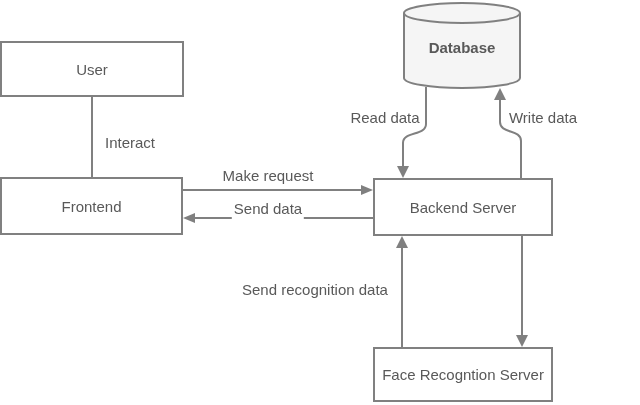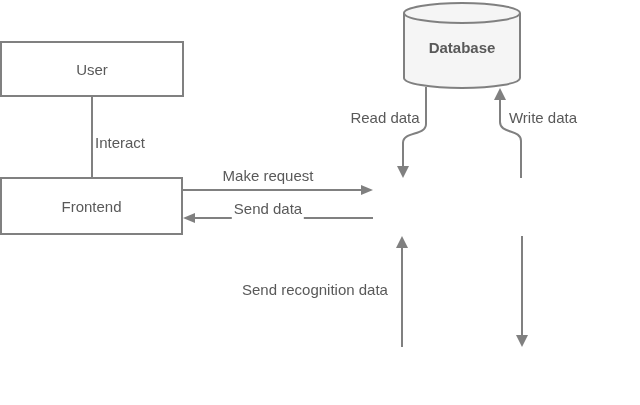--- a/index.html
+++ b/index.html
@@ -96,25 +96,31 @@
   </svg>
 
   <div class="node" style="left:0px;top:41px;width:184px;height:56px">
     <span>User</span>
   </div>
 
   <div class="node" style="left:0px;top:177px;width:183px;height:58px">
     <span>Frontend</span>
   </div>
 
+  <div class="node" style="left:373px;top:178px;width:180px;height:58px">
+    <span>Backend Server</span>
+  </div>
 
+  <div class="node" style="left:373px;top:347px;width:180px;height:55px">
+    <span>Face Recogntion Server</span>
+  </div>
 
   <div class="db-label" style="left:462px;top:38px">Database</div>
 
-  <div class="edge-label" style="left:120px;top:133px">Interact</div>
+  <div class="edge-label" style="left:130px;top:133px">Interact</div>
 
   <div class="edge-label" style="left:268px;top:199px">Send data</div>
 
   <div class="edge-label" style="left:268px;top:166px">Make request</div>
 
   <div class="edge-label" style="left:385px;top:108px">Read data</div>
 
   <div class="edge-label" style="left:315px;top:280px">Send recognition data</div>
 
   <div class="edge-label" style="left:543px;top:108px">Write data</div>

